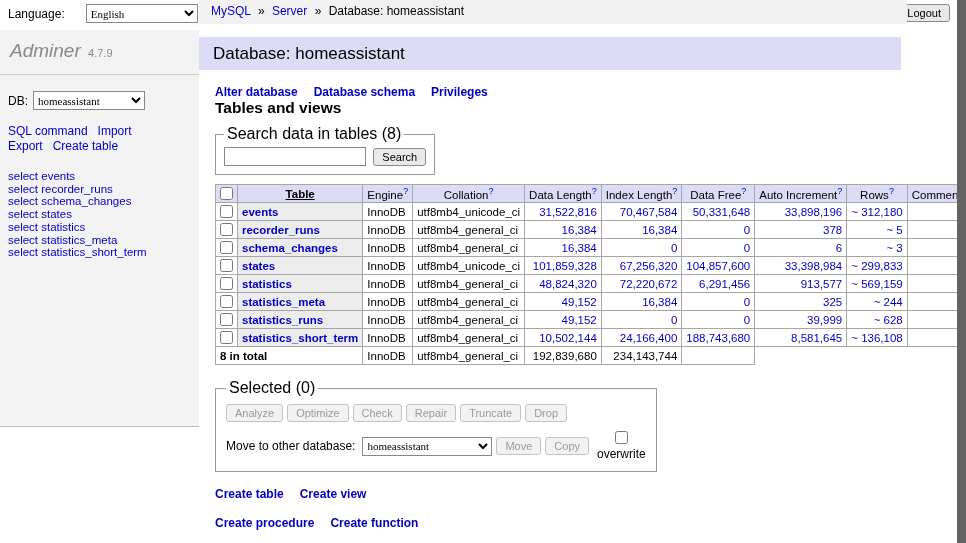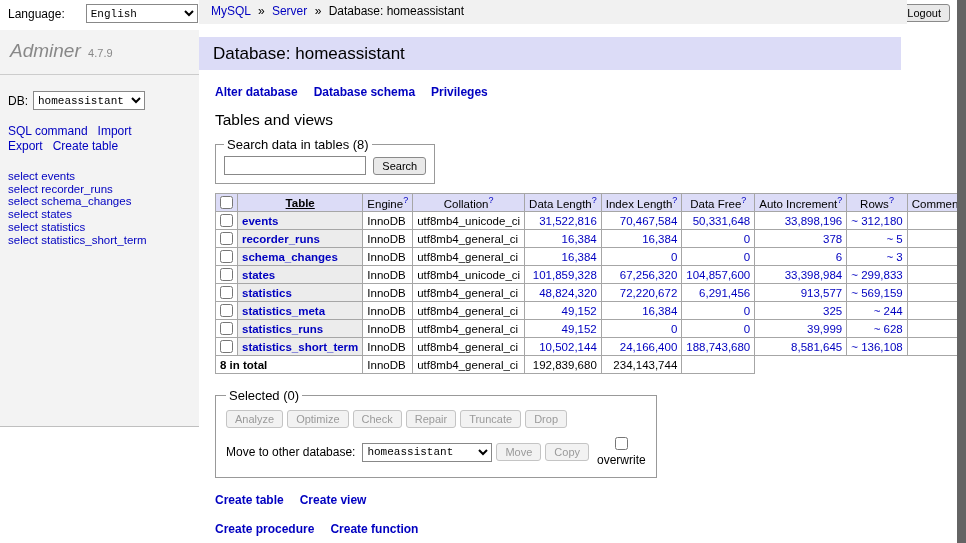--- a/index.html
+++ b/index.html
@@ -5,21 +5,21 @@
   * { margin:0; padding:0; box-sizing:border-box; }
   html,body { width:966px; height:543px; }
   body {
     font-family:"Liberation Sans", sans-serif;
     font-size:12px; color:#000; background:#fff;
     position:relative; overflow:hidden;
   }
   a.link { color:var(--link,#0000c0); text-decoration:none; cursor:pointer; }
   .bold { font-weight:bold; }
 
-  select { font-family:Liberation Mono, monospace; font-size:11px; height:19px; border:1px solid #888; background:#fff; }
+  select { font-family:Liberation Serif, serif; font-size:11px; height:19px; border:1px solid #888; background:#fff; }
   input[type=checkbox] { width:13px; height:13px; margin:0; vertical-align:middle; }
 
   .btn {
     font-family:inherit; font-size:11px; padding:2px 8px;
     border:1px solid #8a8a8a; background:#e9e9e9; border-radius:3px; color:#000; cursor:pointer;
   }
   .btn:disabled { color:#9a9a9a; border-color:#c4c4c4; background:#f2f2f2; cursor:default; }
 
   
   .lang-bar { position:absolute; top:4px; left:8px; display:flex; align-items:center; gap:21px; font-size:12px; }
@@ -40,24 +40,24 @@
   .cmd-row .link { margin-right:10px; }
   .tbl-links { padding:14px 8px 0; }
   .tbl-links .link { display:block; font-size:11.5px; line-height:12.7px; }
 
   
   .main { position:absolute; left:199px; top:37px; width:708px; }
   .banner { background:var(--banner,#dcdcf7); width:702px; height:33px; line-height:33px; padding-left:14px; font-size:17px; font-weight:normal; }
   .content { padding-left:16px; }
   .links-row { margin-top:15px;font-weight:bold; }
   .links-row .link { margin-right:16px; }
-  h3 { font-size:15.5px; font-weight:normal; margin-top:12px; }
+  h3 { font-size:15.5px; font-weight:bold; margin-top:0; }
 
   fieldset { border:1px solid #999; width:max-content; }
-  legend { font-size:13px; padding:0 3px; }
+  legend { font-size:16px; padding:0 3px; }
   .search-fs { margin-top:8px; padding:4px 8px 8px; }
   .search-input { width:142px; height:19px; border:1px solid #888; font-size:11px; padding:1px 3px; margin-right:4px; }
 
   table.tables { border-collapse:collapse; margin-top:9px; font-size:11.5px; }
   .tables th, .tables td { border:1px solid #a6a6a6; padding:1px 4px; height:18px; vertical-align:middle; white-space:nowrap; }
   .tables thead th { background:var(--header,#dcdcf7); font-weight:normal; text-align:center; }
   .tables thead th.name-head { font-weight:bold; }
   .tables tbody th.name-cell { background:#ececec; text-align:left; }
   .cb-col { width:18px; text-align:center; }
   .num { text-align:right; }
@@ -110,20 +110,21 @@
   <div class="cmd-links">
       <div class="cmd-row"><a class="link">SQL command</a><a class="link">Import</a></div>
       <div class="cmd-row"><a class="link">Export</a><a class="link">Create table</a></div>
     </div>
   <div class="tbl-links">
       <a class="link tbl-link">select events</a>
       <a class="link tbl-link">select recorder_runs</a>
       <a class="link tbl-link">select schema_changes</a>
       <a class="link tbl-link">select states</a>
       <a class="link tbl-link">select statistics</a>
+      <a class="link tbl-link">select statistics_meta</a>
       <a class="link tbl-link">select statistics_short_term</a>
     </div>
 </div>
 
 <div class="main">
   <h2 class="banner">Database: homeassistant</h2>
   <div class="content">
     <p class="links-row"><a class="link">Alter database</a><a class="link">Database schema</a><a class="link">Privileges</a></p>
 
     <h3>Tables and views</h3>

